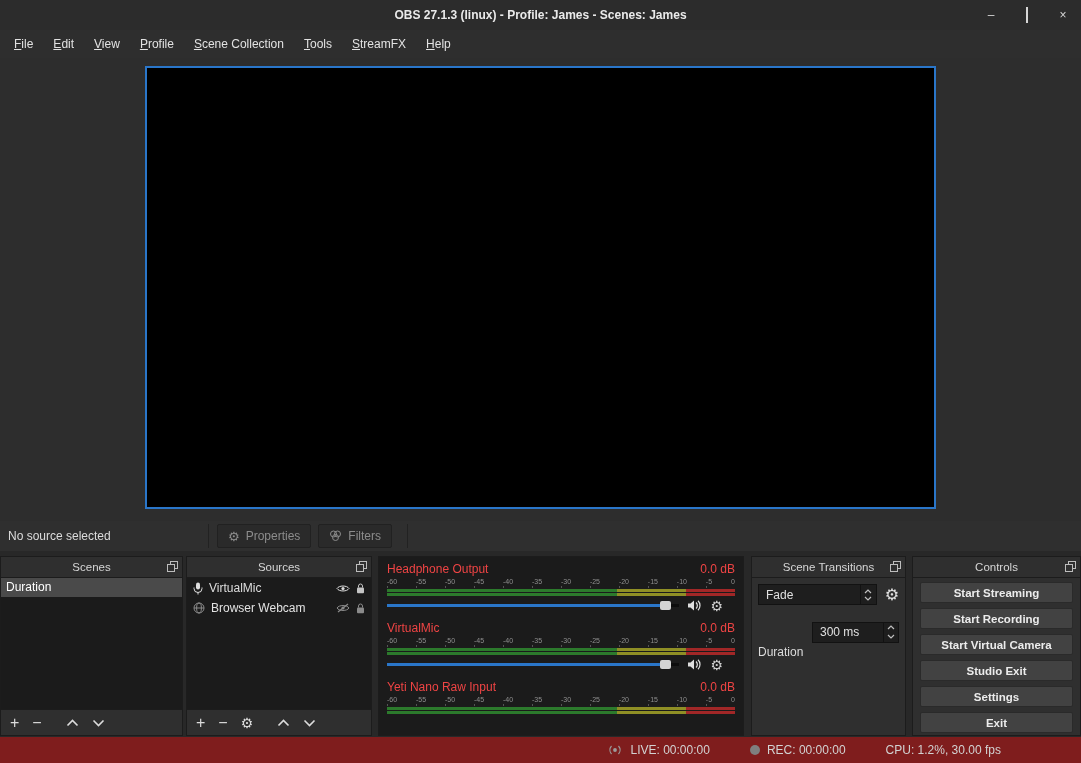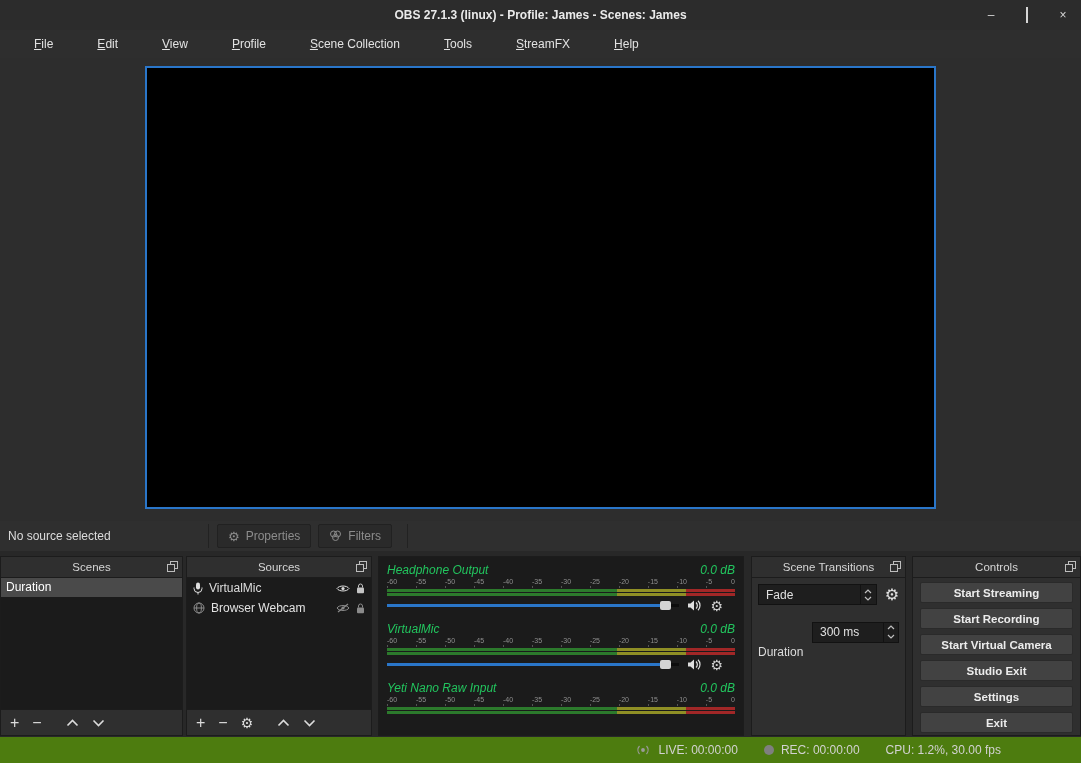--- a/index.html
+++ b/index.html
@@ -14,21 +14,21 @@
   
   .titlebar { position:absolute; top:0; left:0; width:100%; height:30px; background:#2c2c2c;
     display:flex; align-items:center; justify-content:center; }
   .title-text { font-weight:bold; font-size:12px; color:#eaeaea; }
   .win-controls { position:absolute; right:12px; top:0; height:30px; display:flex; align-items:center; gap:24px; }
   .win-btn { min-width:12px; text-align:center; color:#d6d6d6; font-size:12px; line-height:1; }
   .max-box { width:9px; height:9px; border:1px solid #d6d6d6; }
 
   
   .menubar { position:absolute; top:30px; left:0; width:100%; height:28px; background:#2e2e2e;
-    display:flex; align-items:stretch; padding-left:24px;gap:24px; }
+    display:flex; align-items:stretch; padding-left:4px; }
   .menu-item { display:inline-block; line-height:28px; padding:0 10px; color:#e2e2e2; }
   .menu-item::first-letter { text-decoration:underline; }
 
   
   .preview { position:absolute; top:58px; left:0; width:100%; height:463px; background:#2d2d2d; }
   .canvas { position:absolute; left:145px; top:8px; width:791px; height:443px; background:#000;
     border:2px solid #2a76c9; }
 
   
   .src-toolbar { position:absolute; top:521px; left:0; width:100%; height:30px; background:#2f2f2f;
@@ -62,21 +62,21 @@
   .pt-gear { font-size:14px; }
   .gap-left { margin-left:11px; }
 
   .source-row { height:20px; display:flex; align-items:center; padding:0 6px; gap:6px; }
   .source-row .label { flex:1; }
   .c-white { color:#dedede; } .c-dim { color:#8a8a8a; } .c-lock { color:#c4c4c4; }
 
   
   .mixer-body { flex:1; background:#1b1b1b; overflow:hidden; padding-top:3px; }
   .mixer-channel { padding:2px 8px 0; margin-bottom:6px; }
-  .mixer-head { display:flex; justify-content:space-between; align-items:center; height:15px; color:#22c55e;font-style:italic; }
+  .mixer-head { display:flex; justify-content:space-between; height:15px; color:#ef4444; }
   .mixer-ticks { display:flex; justify-content:space-between; font-size:7px; color:#8f8f8f;
     height:9px; line-height:9px; overflow:hidden; }
   .mixer-tickmarks { height:2px; margin-bottom:1px;
     background-image:repeating-linear-gradient(to right,#555 0,#555 1px,transparent 1px,transparent 8.3333%); }
   .meter-bar { height:3px; margin-bottom:1px;
     background:linear-gradient(to right,#2c7a2c 0%,#2c7a2c 66%,#8f8f25 66%,#8f8f25 86%,#a12727 86%,#a12727 100%); }
   .mixer-slider-row { display:flex; align-items:center; gap:8px; height:15px; margin-top:2px; padding-right:12px; }
   .slider { position:relative; flex:1; height:9px; }
   .slider-track { position:absolute; left:0; right:0; top:3px; height:3px; background:#0d0d0d; }
   .slider-fill { position:absolute; left:0; top:3px; height:3px; width:95%; background:#2a76c9; }
@@ -98,23 +98,23 @@
   .spin-arrows { width:15px; align-self:stretch; border-left:1px solid #121212;
     display:flex; flex-direction:column; color:#c0c0c0; }
   .spin-btn { flex:1; display:flex; align-items:center; justify-content:center; }
 
   
   .controls-body { padding:4px 7px; display:flex; flex-direction:column; gap:5px; }
   .ctl-btn { height:21px; background:#424242; border:1px solid #2a2a2a; border-radius:2px;
     color:#ececec; display:flex; align-items:center; justify-content:center; font-size:11.5px;font-weight:bold; }
 
   
-  .statusbar { position:absolute; left:0; top:736px; width:100%; height:27px; background:#4d7c0f;
+  .statusbar { position:absolute; left:0; top:736px; width:100%; height:27px; background:#7f1d1d;
     border-top:1px solid #282828; display:flex; align-items:center; justify-content:flex-end;
-    gap:26px; padding-right:80px; color:#d2d2d2; }
+    gap:40px; padding-right:80px; color:#d2d2d2; }
   .sb-group { display:flex; align-items:center; gap:7px; }
   .rec-dot { width:10px; height:10px; border-radius:50%; background:#7f7f7f; }
 </style>
 </head>
 <body>
 
 <div class="titlebar">
   <span class="title-text">OBS 27.1.3 (linux) - Profile: James - Scenes: James</span>
   <div class="win-controls">
     <span class="win-btn">–</span>

